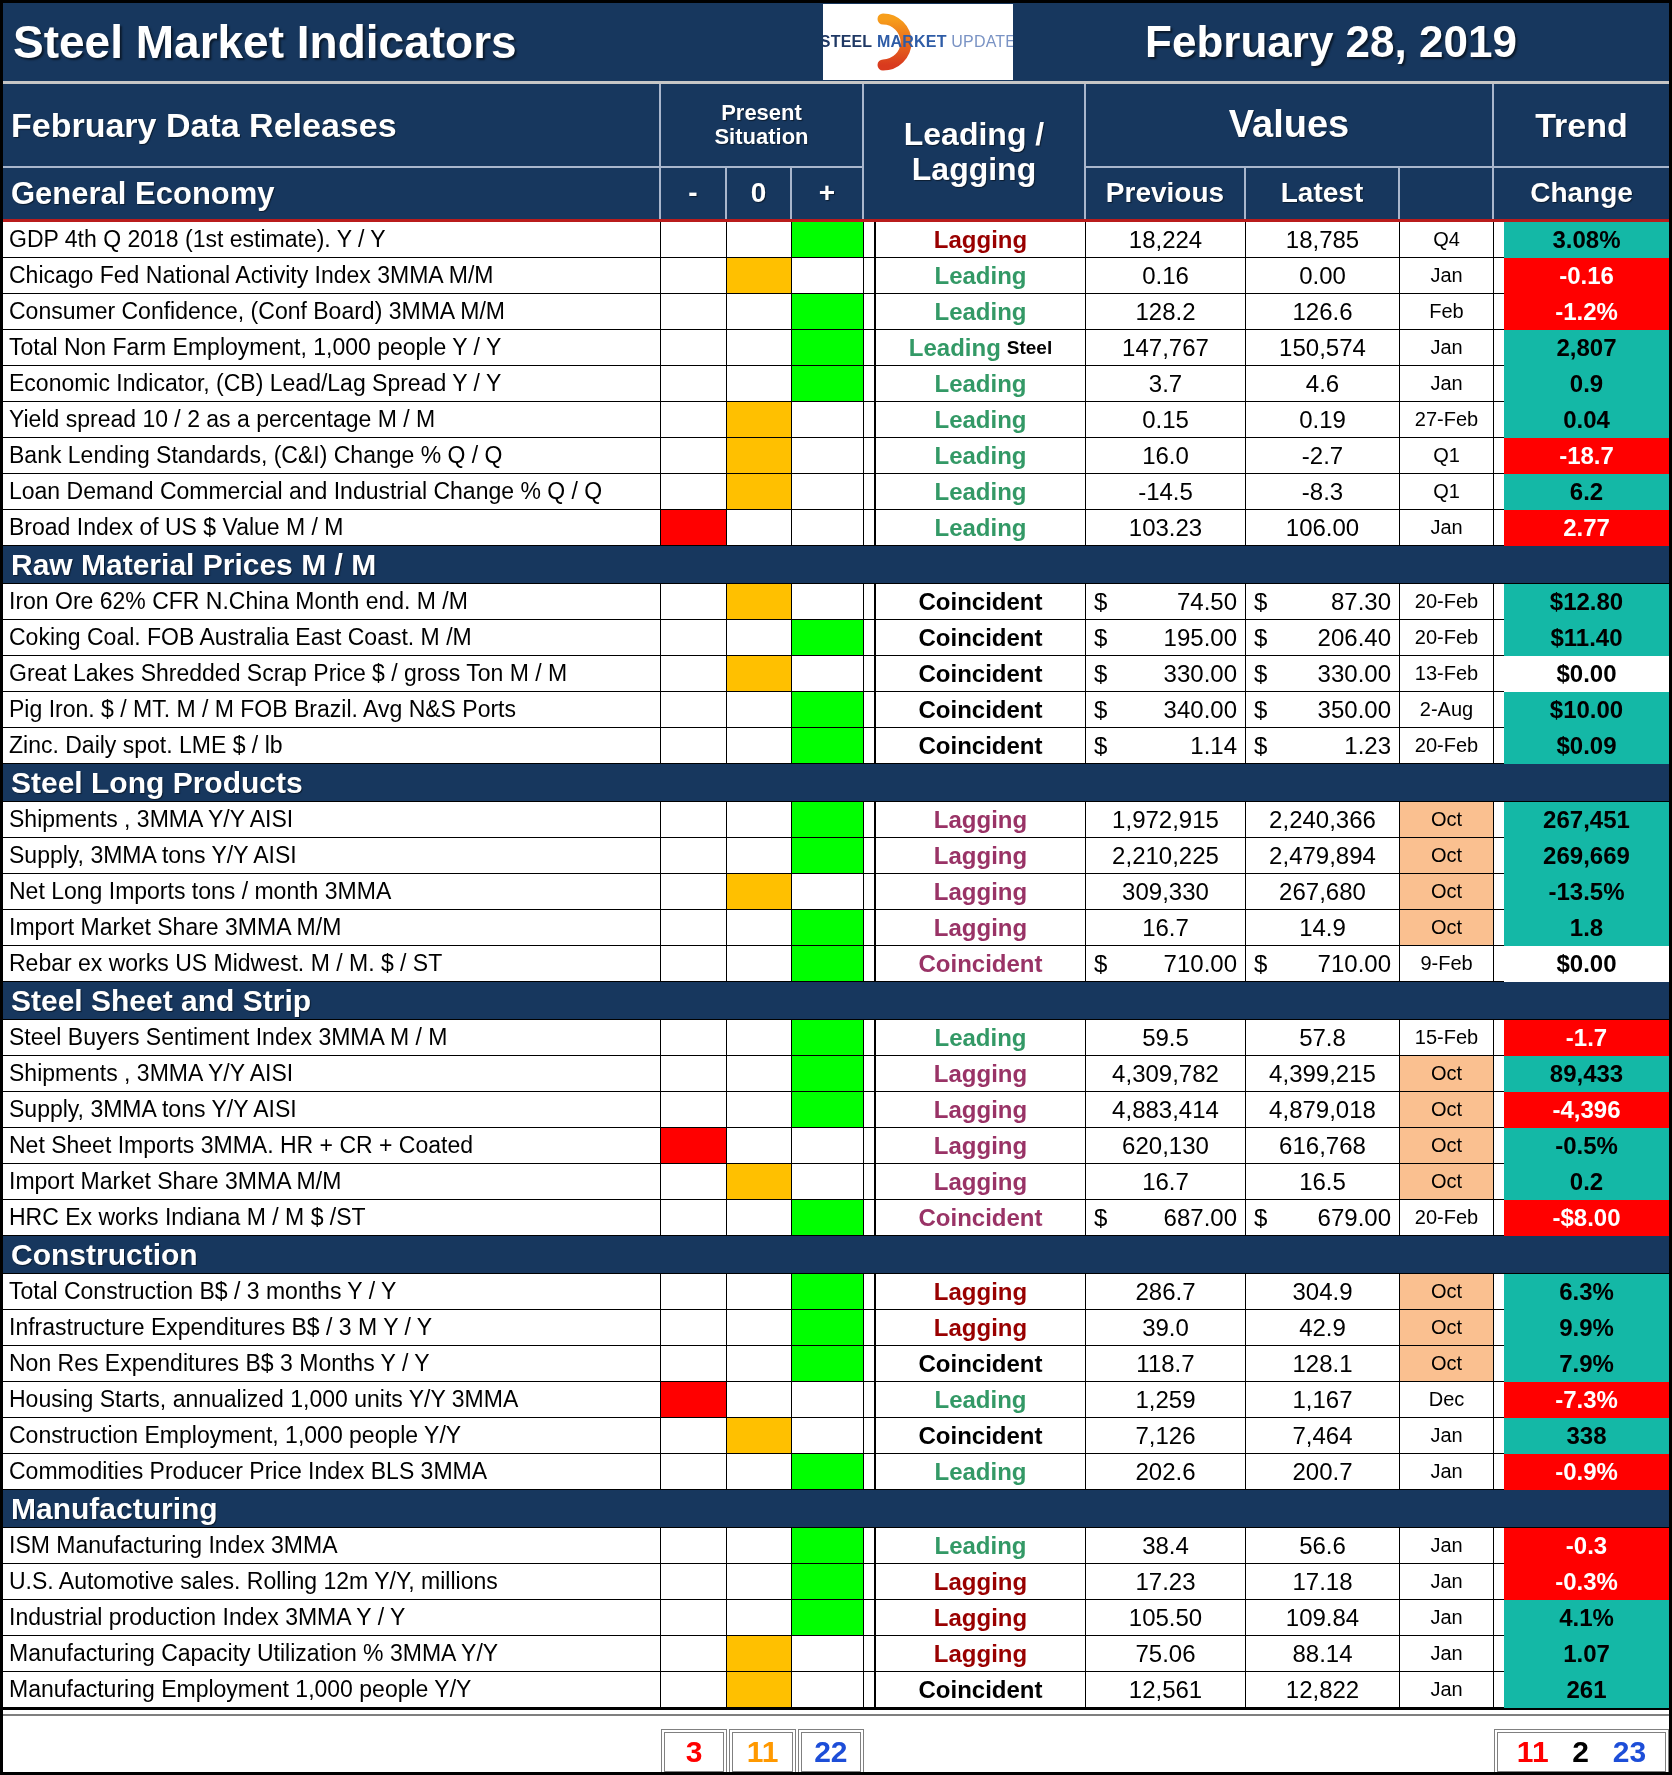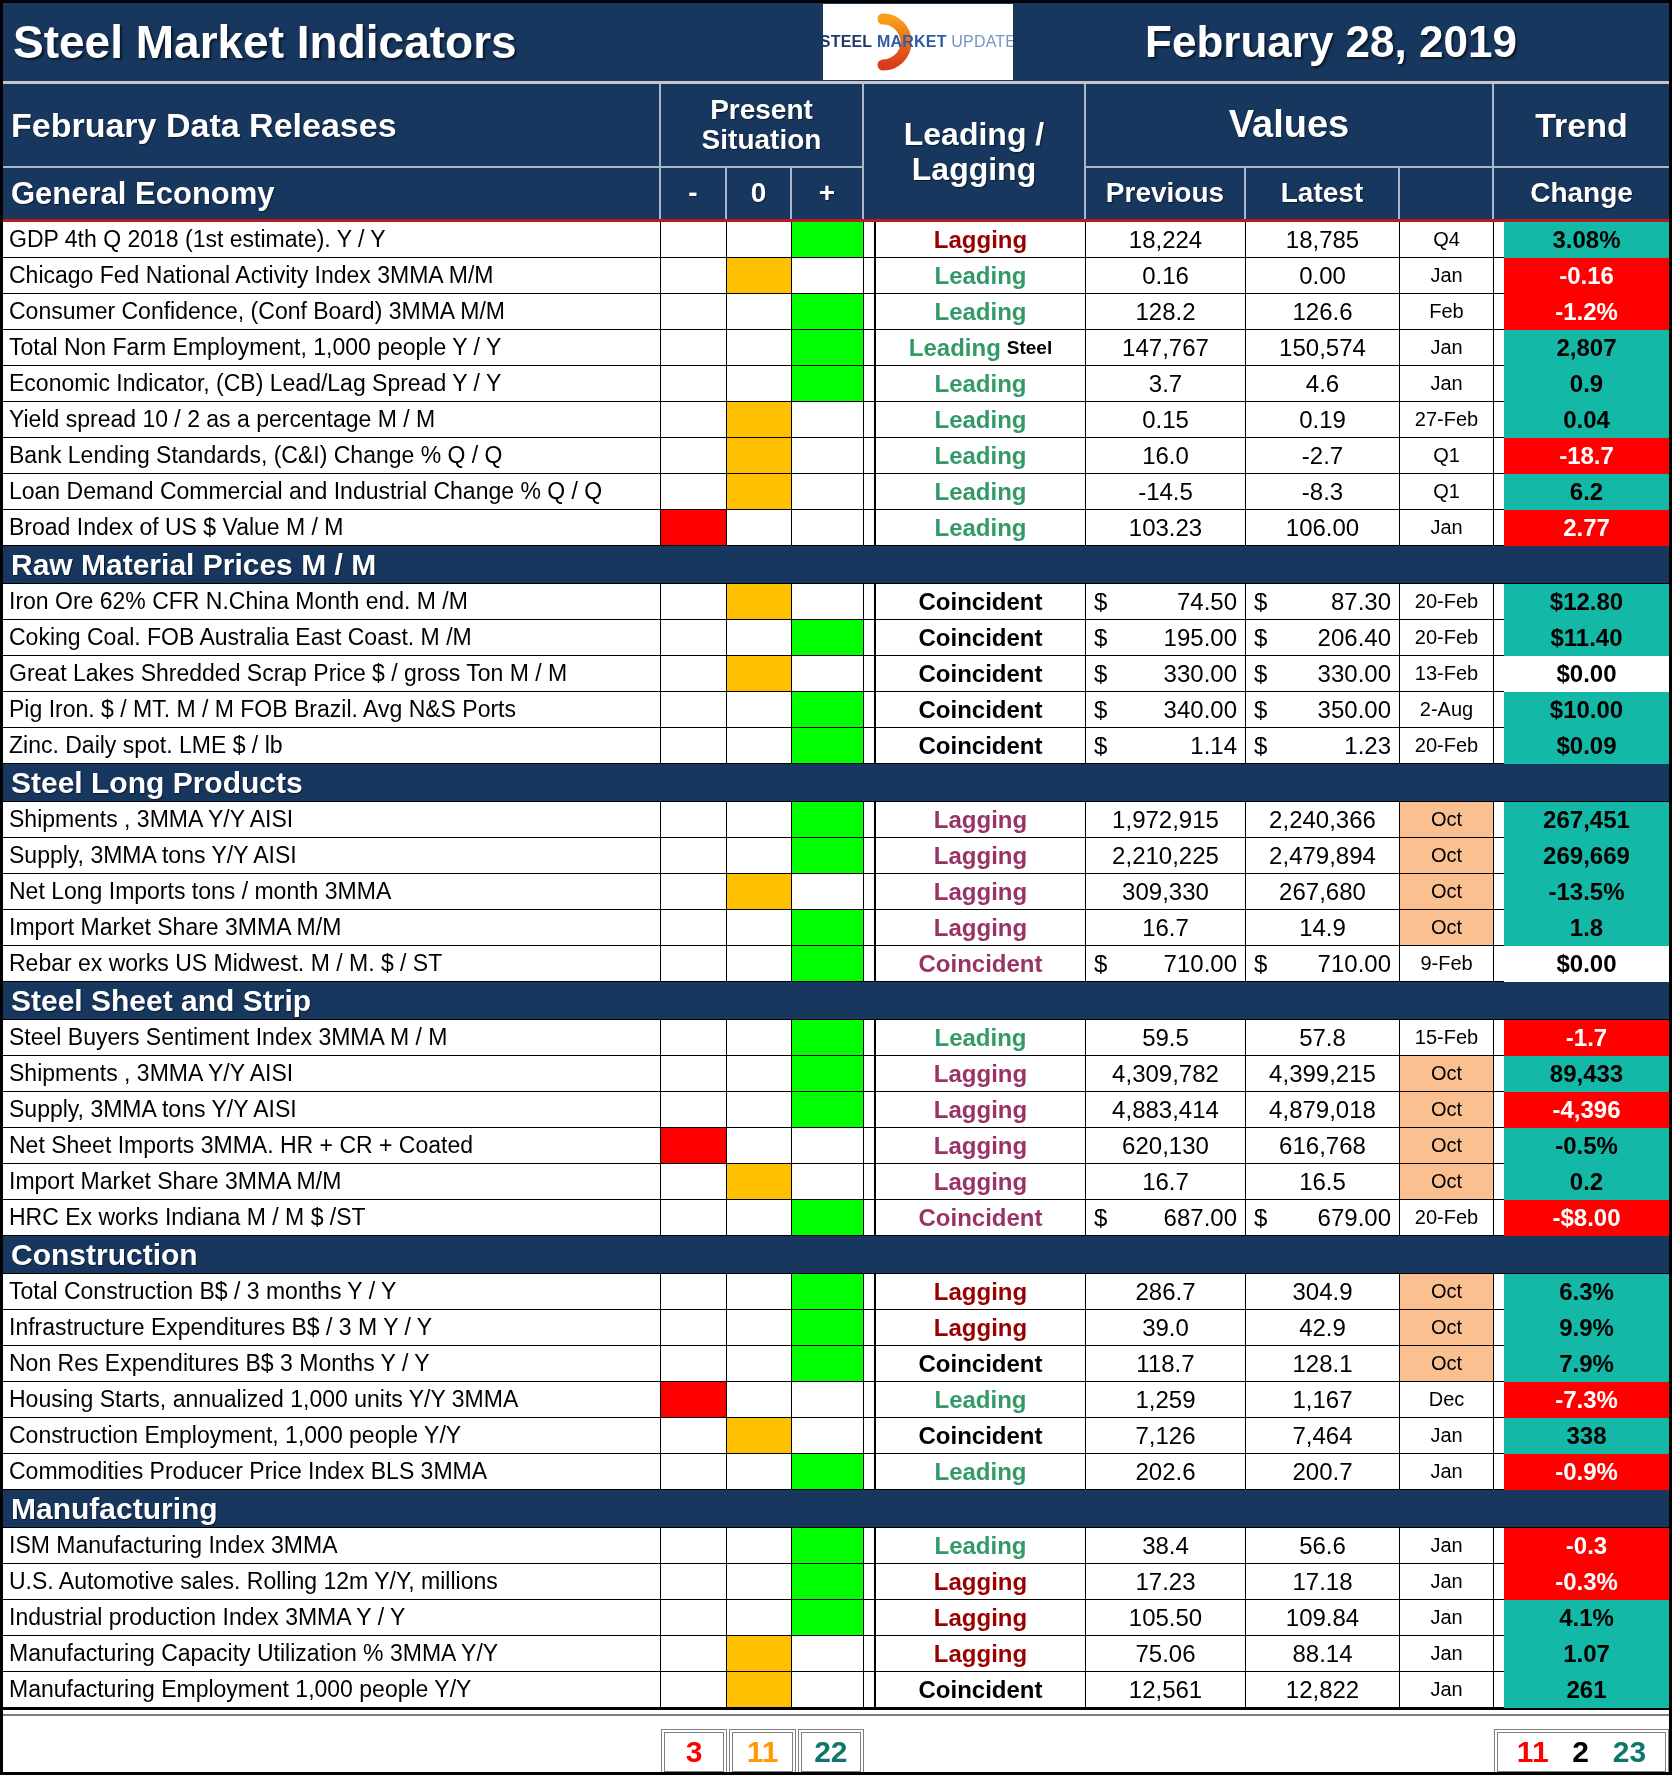--- a/index.html
+++ b/index.html
@@ -40,21 +40,21 @@
     grid-template-rows:84px 51px;
   }
   .hc{
     box-sizing:border-box;color:#fff;font-weight:bold;
     display:flex;align-items:center;justify-content:center;text-align:center;
     border-right:2px solid #A9B6CC;text-shadow:1px 1px 1px rgba(0,0,0,.5);
     line-height:1.08;
   }
   .hc.hb{border-bottom:2px solid #A9B6CC;}
   .h-releases{grid-column:1;grid-row:1;justify-content:flex-start;text-align:left;padding-left:8px;font-size:34px;}
-  .h-present{grid-column:2/5;grid-row:1;font-size:28px;padding:0 28px;}
+  .h-present{grid-column:2/5;grid-row:1;font-size:22px;padding:0 28px;}
   .h-leadlag{grid-column:5/7;grid-row:1/3;font-size:32px;padding:0 30px;}
   .h-values{grid-column:7/10;grid-row:1;font-size:38px;}
   .h-trend{grid-column:10/12;grid-row:1;font-size:34px;border-right:none;}
   .h-section{grid-column:1;grid-row:2;justify-content:flex-start;text-align:left;padding-left:8px;font-size:31px;}
   .h-minus{grid-column:2;grid-row:2;font-size:28px;}
   .h-zero{grid-column:3;grid-row:2;font-size:28px;}
   .h-plus{grid-column:4;grid-row:2;font-size:28px;}
   .h-previous{grid-column:7;grid-row:2;font-size:28px;}
   .h-latest{grid-column:8;grid-row:2;font-size:28px;}
   .h-datecol{grid-column:9;grid-row:2;}
@@ -103,21 +103,21 @@
     font-size:30px;font-weight:bold;box-sizing:border-box;
   }
   .sum-right{
     grid-column:10/12;height:46px;background:#fff;border:1px solid #808080;
     box-shadow:inset 0 0 0 2px #fff, inset 0 0 0 3px #808080;
     display:flex;align-items:center;justify-content:space-around;
     font-size:30px;font-weight:bold;box-sizing:border-box;padding:0 10px;
   }
   .n-red{color:#FF0000;}
   .n-orange{color:#FF9900;}
-  .n-green{color:#0f766e;}
+  .n-green{color:#1d4ed8;}
   .n-black{color:#000;}
 </style>
 </head>
 <body>
 
 <div id="app">
 
   <div class="titlebar">
     <div class="main-title">Steel Market Indicators</div>
     <div class="logo">

